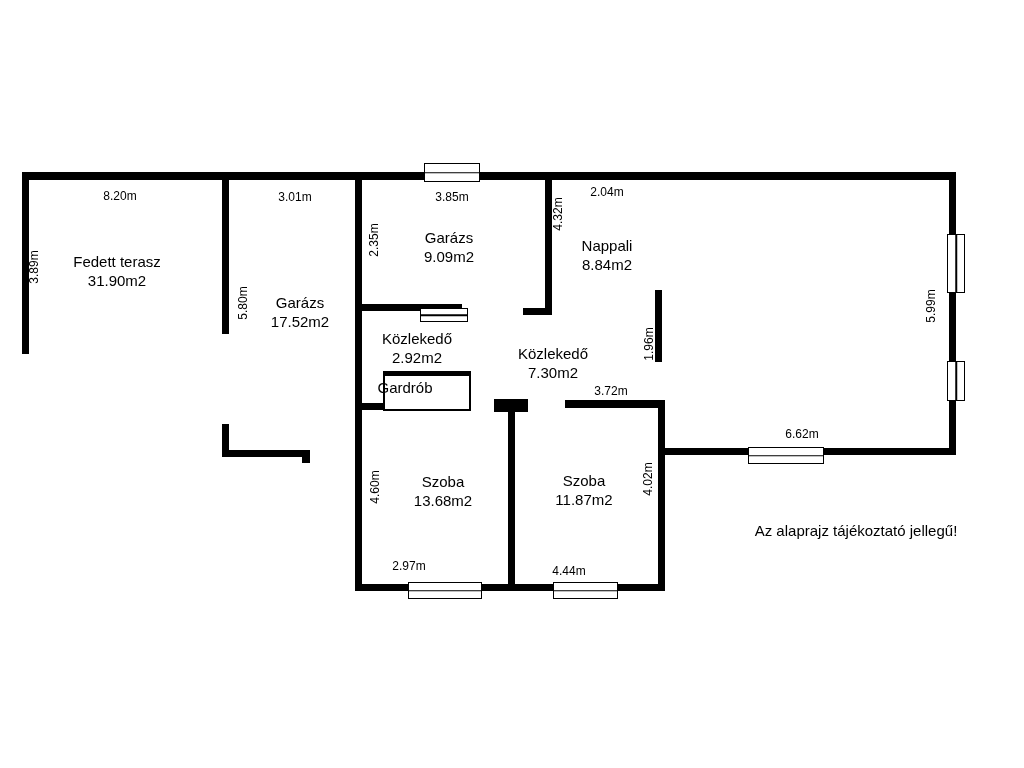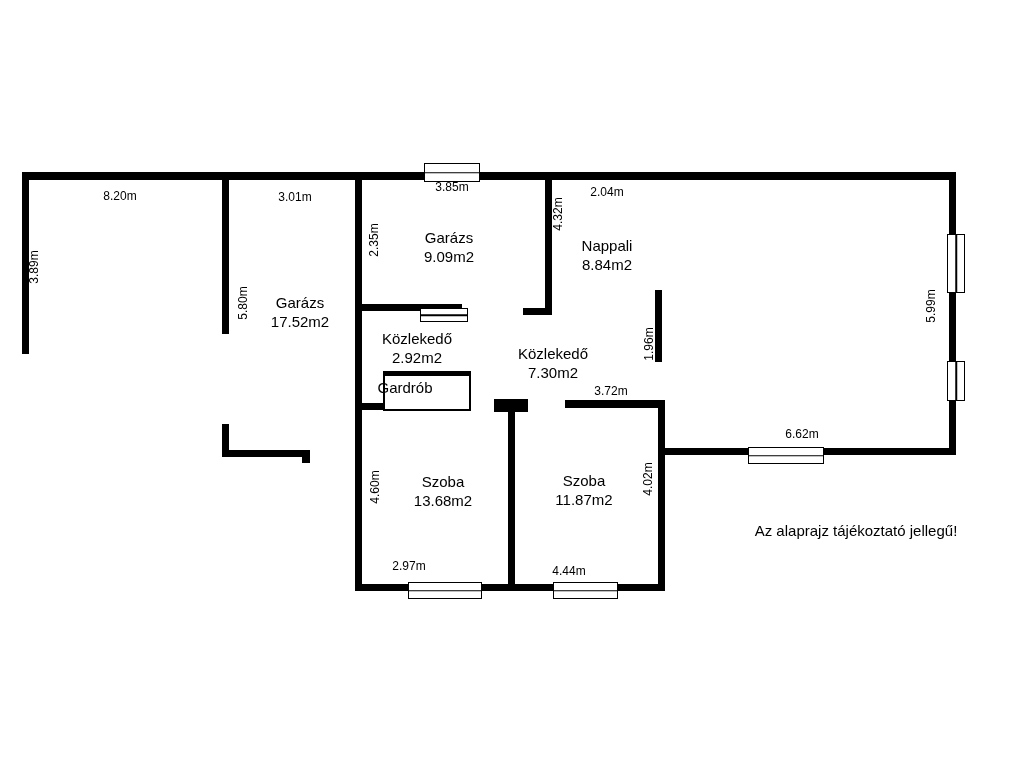--- a/index.html
+++ b/index.html
@@ -68,20 +68,24 @@
   <div class="window window-h" style="left:424px; top:163px; width:54px; height:17px;"></div>
   <div class="window window-v" style="left:947px; top:234px; width:16px; height:57px;"></div>
   <div class="window window-v" style="left:947px; top:361px; width:16px; height:38px;"></div>
   <div class="window window-h" style="left:748px; top:447px; width:74px; height:15px;"></div>
   <div class="window window-h" style="left:408px; top:582px; width:72px; height:15px;"></div>
   <div class="window window-h" style="left:553px; top:582px; width:63px; height:15px;"></div>
   <div class="window window-h" style="left:420px; top:308px; width:46px; height:12px;"></div>
 
   <div class="wardrobe-box" style="left:383px; top:371px; width:84px; height:33px;"></div>
 
+  <div class="room-label" style="left:117px; top:252px;">
+    <div>Fedett terasz</div>
+    <div>31.90m2</div>
+  </div>
   <div class="room-label" style="left:300px; top:293px;">
     <div>Garázs</div>
     <div>17.52m2</div>
   </div>
   <div class="room-label" style="left:449px; top:228px;">
     <div>Garázs</div>
     <div>9.09m2</div>
   </div>
   <div class="room-label" style="left:607px; top:236px;">
     <div>Nappali</div>
@@ -102,21 +106,21 @@
     <div>Szoba</div>
     <div>13.68m2</div>
   </div>
   <div class="room-label" style="left:584px; top:471px;">
     <div>Szoba</div>
     <div>11.87m2</div>
   </div>
 
   <div class="dim" style="left:120px; top:196px;">8.20m</div>
   <div class="dim" style="left:295px; top:197px;">3.01m</div>
-  <div class="dim" style="left:452px; top:187px;text-align:right;">3.85m</div>
+  <div class="dim" style="left:452px; top:197px;text-align:right;">3.85m</div>
   <div class="dim" style="left:607px; top:192px;">2.04m</div>
   <div class="dim v" style="left:34px;  top:267px;">3.89m</div>
   <div class="dim v" style="left:374px; top:240px;">2.35m</div>
   <div class="dim v" style="left:558px; top:214px;">4.32m</div>
   <div class="dim v" style="left:243px; top:303px;">5.80m</div>
   <div class="dim v" style="left:931px; top:306px;">5.99m</div>
   <div class="dim v" style="left:649px; top:344px;">1.96m</div>
   <div class="dim" style="left:611px; top:391px;text-align:center;">3.72m</div>
   <div class="dim" style="left:802px; top:434px;">6.62m</div>
   <div class="dim v" style="left:375px; top:487px;">4.60m</div>

